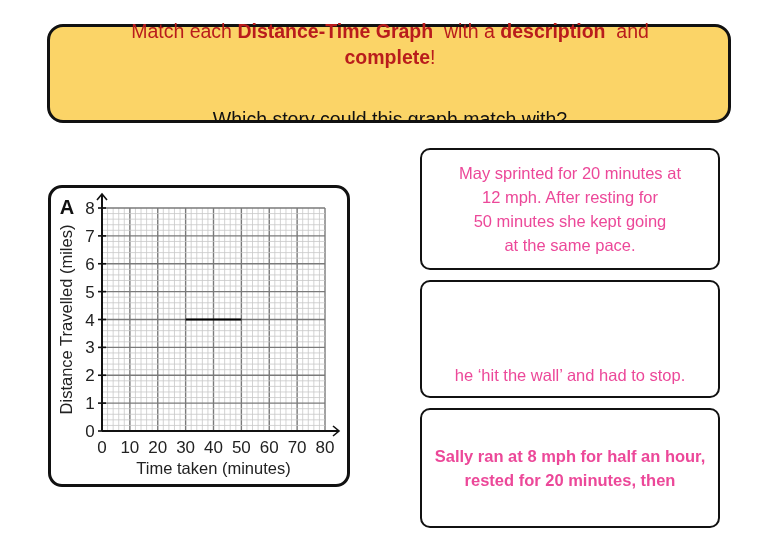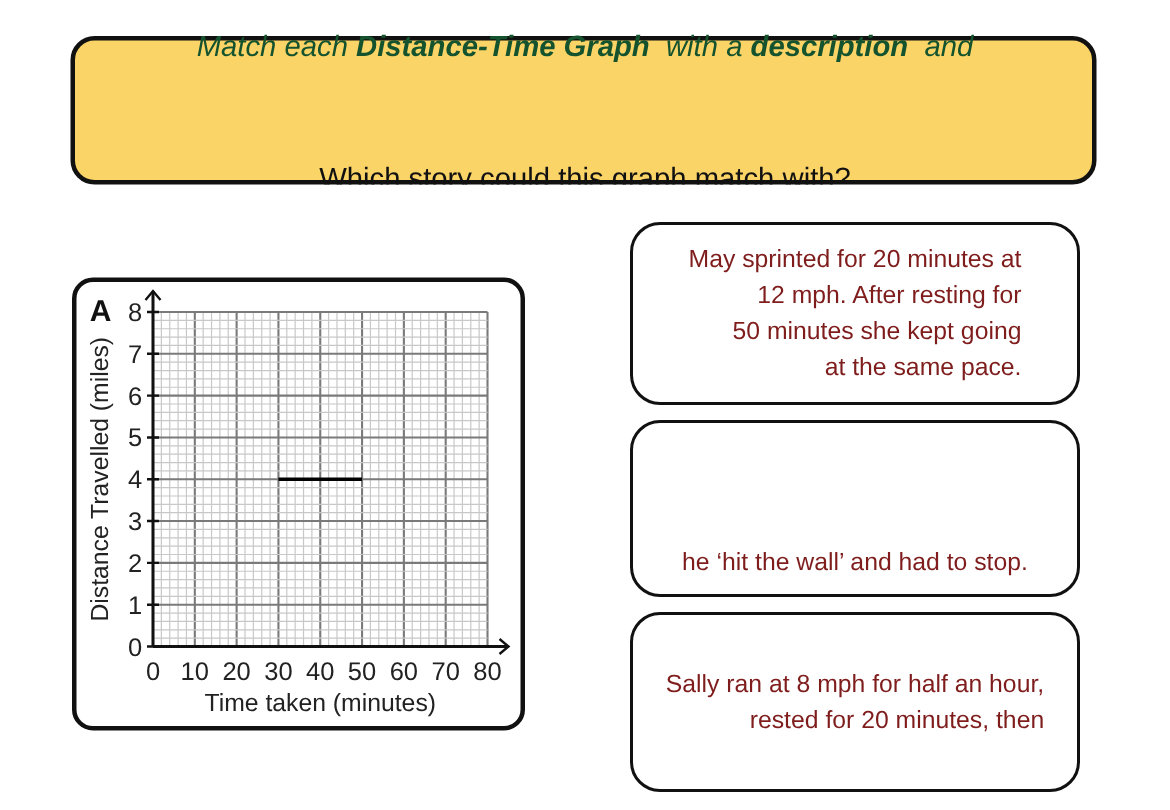--- a/index.html
+++ b/index.html
@@ -6,49 +6,50 @@
   body {
     width: 780px; height: 540px; background: #ffffff; position: relative; overflow: hidden;
     font-family: "Liberation Sans", "DejaVu Sans", sans-serif; color: #111;
   }
   .banner {
     position: absolute; left: 47px; top: 24px; width: 684px; height: 99px;
     background: #fbd467; border: 3px solid #111; border-radius: 16px; box-sizing: border-box;
   }
   .banner-text {
     position: absolute; left: 0; top: 18px; width: 780px; text-align: center;
-    font-size: 19.5px; line-height: 26px; color: #14532d; font-style: italic;
+    font-size: 19.5px; line-height: 26px; color: #b91c1c;
   }
   .banner-text b { font-weight: bold; }
   .question {
     position: absolute; left: 0; top: 106px; width: 780px; text-align: center;
     font-size: 19.5px; line-height: 26px; color: #111; height: 17px; overflow: hidden;
   }
   .graph-card {
     position: absolute; left: 48px; top: 185px; width: 302px; height: 302px;
     border: 3px solid #111; border-radius: 14px; box-sizing: border-box; background: #fff;
   }
   .graph-svg { position: absolute; left: 0; top: 0; }
   .story {
     position: absolute; left: 420px; width: 300px; box-sizing: border-box;
-    border: 2.5px solid #111; border-radius: 20px; background: #fff;
-    display: flex; align-items: center; justify-content: center; text-align: right;
-    font-size: 16.5px; line-height: 24px; color: #7f1d1d;
+    border: 2.5px solid #111; border-radius: 10px; background: #fff;
+    display: flex; align-items: center; justify-content: center; text-align: center;
+    font-size: 16.5px; line-height: 24px; color: #ec4899;
   }
   .story-1 { top: 148px; height: 122px; }
   .story-2 { top: 280px; height: 118px; }
-  .story-3 { top: 408px; height: 120px; }
+  .story-3 { top: 408px; height: 120px; font-weight: bold; }
   .story p { margin: 0; padding: 0 10px; }
 </style>
 </head>
 <body>
 
 <div class="banner"></div>
 <div class="banner-text">
   <div><span>Match each </span><b>Distance-Time Graph</b><span style="white-space:pre">  with a </span><b>description</b><span style="white-space:pre">  and</span></div>
+  <div><b>complete</b><span>!</span></div>
 </div>
 <div class="question">Which story could this graph match with?</div>
 
 <div class="graph-card">
   <svg class="graph-svg" id="graph-svg" width="302" height="302">
       <line x1="51" y1="20" x2="51" y2="243" stroke="#7a7a7a" stroke-width="1.4"></line>
       <line x1="56.575" y1="20" x2="56.575" y2="243" stroke="#c8c8c8" stroke-width="0.8"></line>
       <line x1="62.15" y1="20" x2="62.15" y2="243" stroke="#c8c8c8" stroke-width="0.8"></line>
       <line x1="67.725" y1="20" x2="67.725" y2="243" stroke="#c8c8c8" stroke-width="0.8"></line>
       <line x1="73.3" y1="20" x2="73.3" y2="243" stroke="#c8c8c8" stroke-width="0.8"></line>

